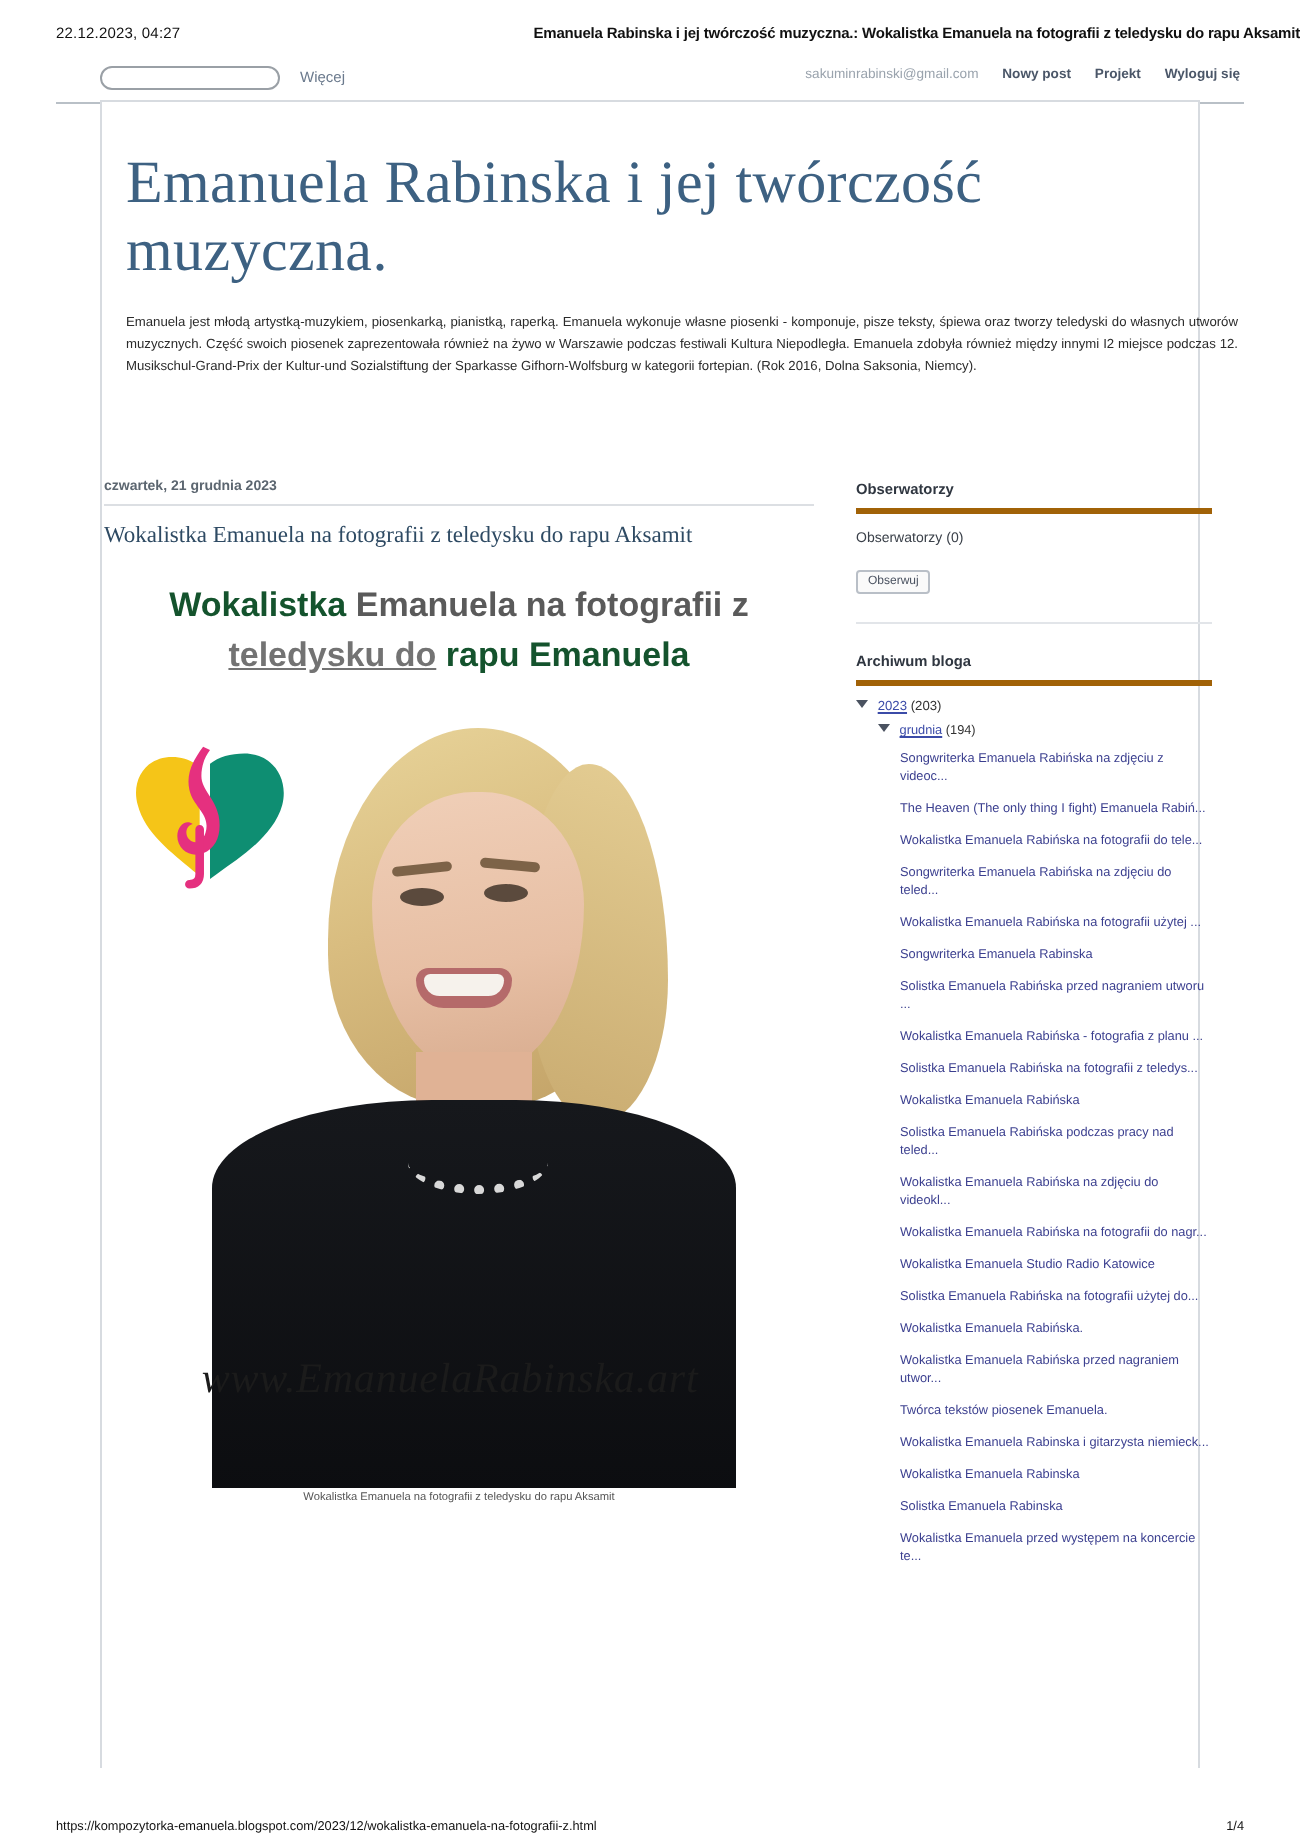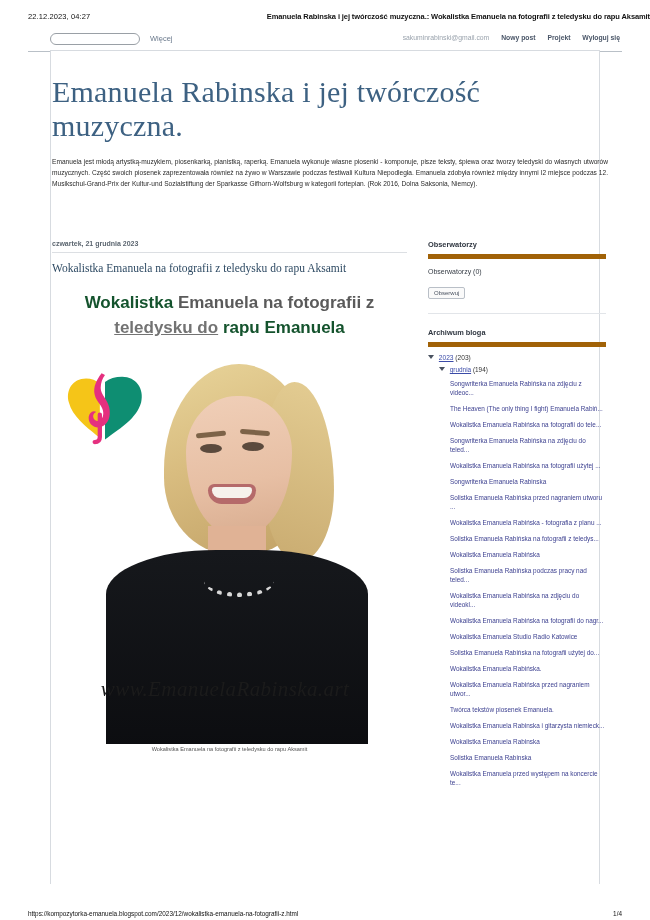--- a/index.html
+++ b/index.html
@@ -83,21 +83,21 @@
     top: 50px; left: 50px; right: 50px; bottom: 36px;
     border-left: 1px solid #d7dbe0;
     border-right: 1px solid #d7dbe0;
     border-top: 1px solid #d7dbe0;
     background: #fff;
   }
 
   
   .blog-header {
     position: absolute;
-    top: 75px; left: 52px; width: 560px;
+    top: 75px; left: 52px; width: 560px; padding-left: 11px;
   }
   .blog-title {
     font-family: "Liberation Serif", serif;
     font-size: 30px;
     line-height: 34px;
     color: #3d6182;
     font-weight: 400;
     letter-spacing: .2px;
   }
   .blog-desc {
@@ -229,21 +229,21 @@
   
   .sidebar {
     position: absolute;
     top: 240px; left: 428px; width: 178px;
   }
   .side-title {
     font-size: 7.4px;
     font-weight: bold;
     color: #2f3640;
     padding-bottom: 5px;
-    border-bottom: 5px solid #a16207;
+    border-bottom: 3px solid #a16207;
   }
   .side-sub {
     margin-top: 9px;
     font-size: 7px;
     color: #3a4049;
   }
   .follow-btn {
     margin-top: 12px;
     display: inline-block;
     font-size: 6px;

